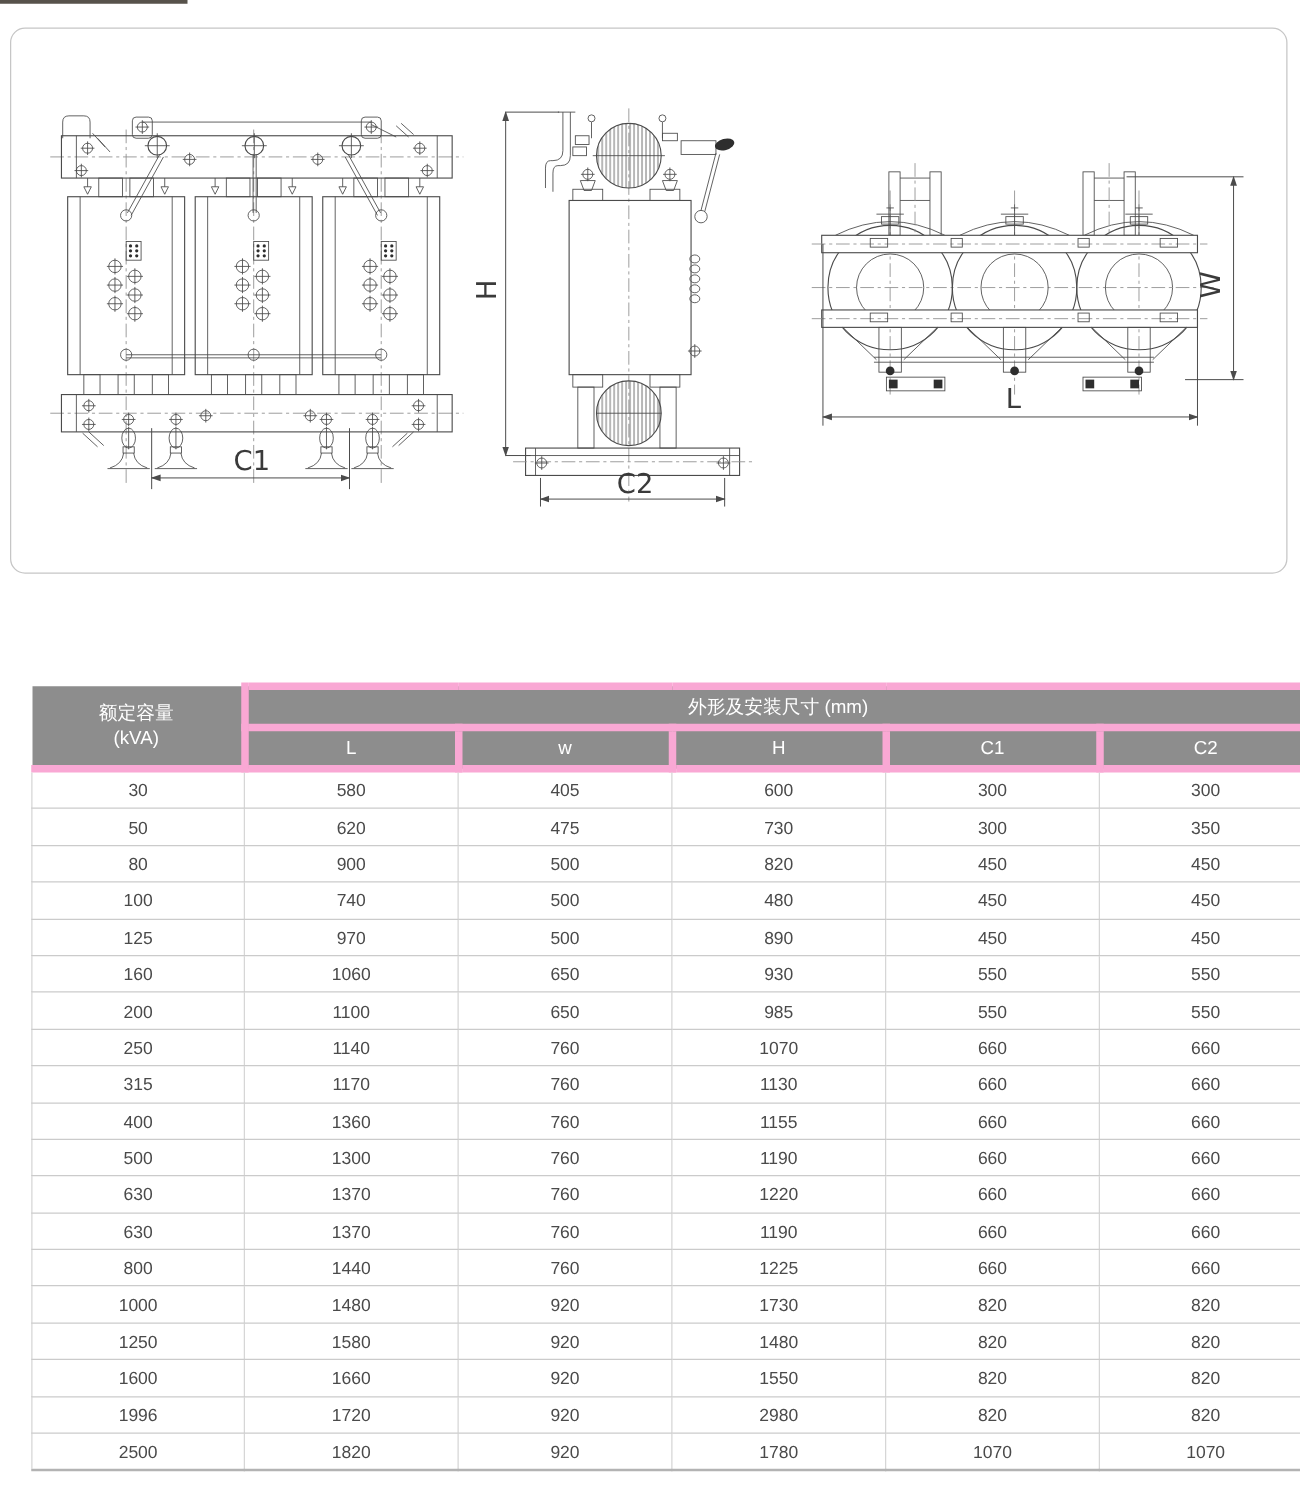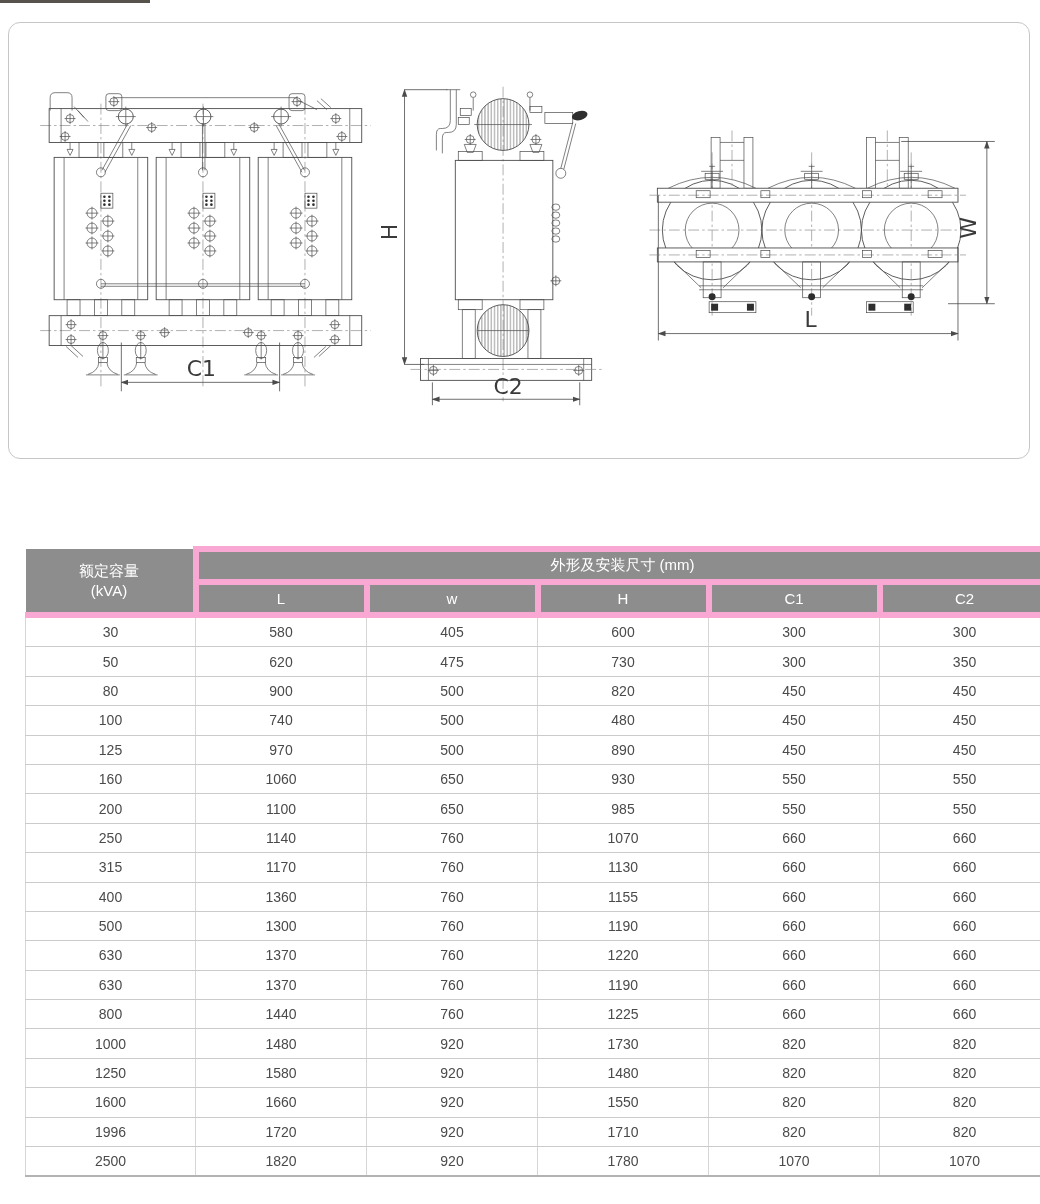--- a/index.html
+++ b/index.html
@@ -441,21 +441,21 @@
         <td>1660</td>
         <td>920</td>
         <td>1550</td>
         <td>820</td>
         <td>820</td>
       </tr>
       <tr>
         <td>1996</td>
         <td>1720</td>
         <td>920</td>
-        <td>1710</td>
+        <td>2980</td>
         <td>820</td>
         <td>820</td>
       </tr>
       <tr>
         <td>2500</td>
         <td>1820</td>
         <td>920</td>
         <td>1780</td>
         <td>1070</td>
         <td>1070</td>

